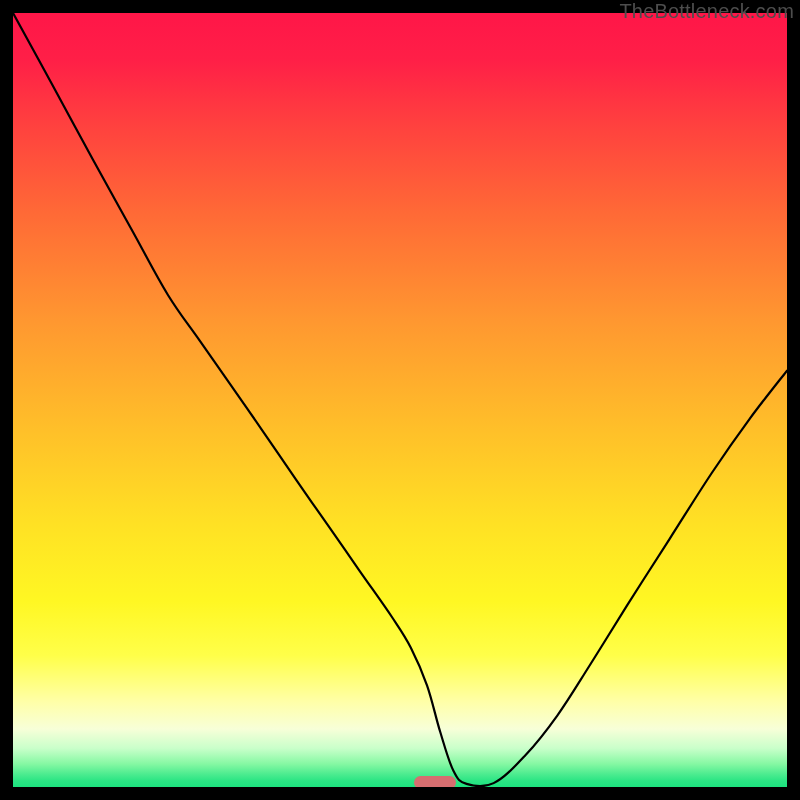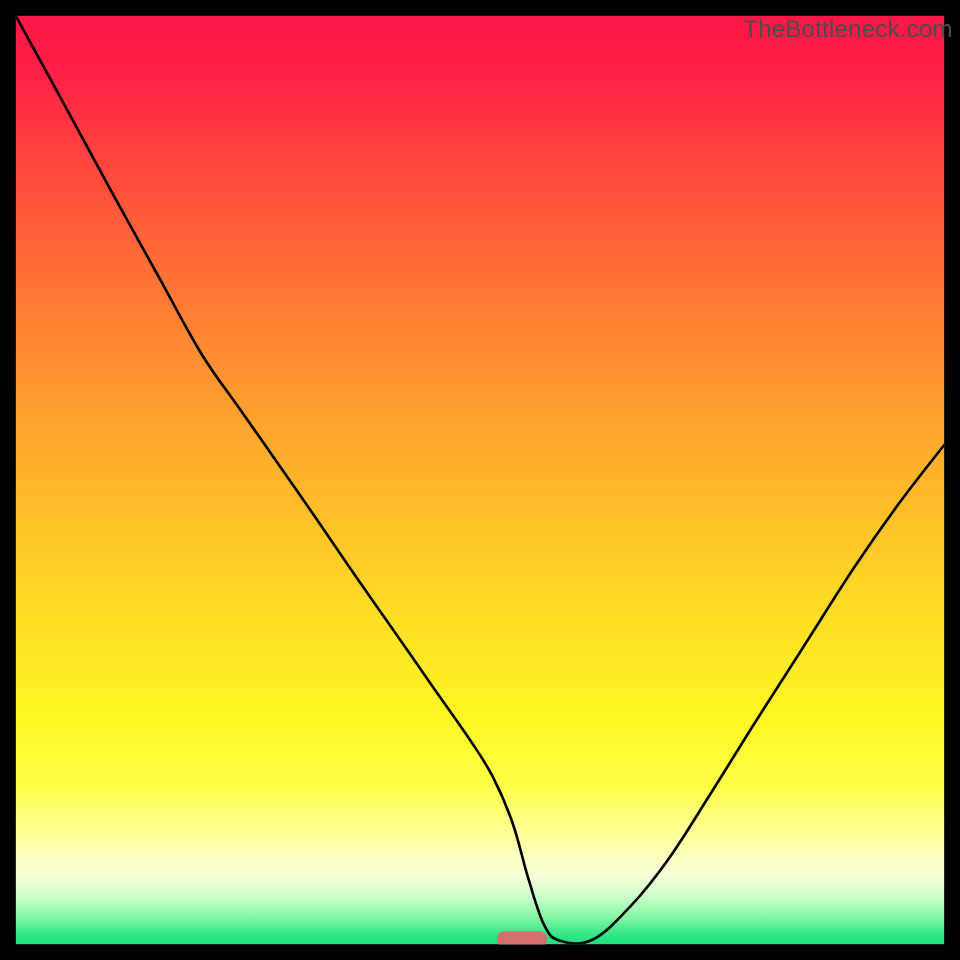--- a/index.html
+++ b/index.html
@@ -61,21 +61,20 @@
   }
   .watermark {
     position: absolute;
     top: 0;
     right: 6px;
     color: #4d4d4d;
     font-size: 20px;
     font-weight: 500;
     letter-spacing: 0.2px;
     user-select: none;
-    margin-top: 14px;
   }
 </style>
 </head>
 <body>
 
 <div class="frame">
   <div class="plot">
     <div class="gradient"></div>
     <svg class="curve" viewBox="0 0 774 774" preserveAspectRatio="none">
       <path id="curve-path" d="M 0.00 0.00 C 7.24 13.24, 25.90 47.20, 40.25 73.53 C 54.60 99.86, 65.37 120.09, 79.72 146.29 C 94.07 172.48, 106.46 194.66, 119.97 219.04 C 133.48 243.42, 142.82 262.23, 154.80 281.74 C 166.78 301.24, 174.97 310.82, 186.53 327.40 C 198.10 343.98, 207.48 357.26, 219.04 373.84 C 230.61 390.42, 239.35 402.93, 250.78 419.51 C 262.20 436.09, 270.95 449.23, 282.51 465.95 C 294.07 482.67, 303.45 495.81, 315.02 512.39 C 326.58 528.97, 335.19 541.47, 346.75 558.05 C 358.32 574.63, 370.06 590.70, 379.26 604.49 C 388.46 618.29, 391.57 622.42, 397.84 634.68 C 404.11 646.94, 408.80 657.42, 414.09 672.61 C 419.38 687.79, 422.51 703.72, 427.25 719.05 C 431.98 734.37, 435.67 748.41, 440.41 757.75 C 445.14 767.08, 446.32 768.67, 453.56 770.90 C 460.81 773.13, 470.07 775.28, 480.65 770.13 C 491.24 764.98, 500.96 754.39, 512.39 742.27 C 523.81 730.15, 532.56 718.95, 544.12 702.79 C 555.69 686.63, 564.09 672.27, 576.63 652.48 C 589.17 632.70, 599.43 615.59, 613.78 592.88 C 628.13 570.17, 641.03 550.28, 656.35 526.32 C 671.68 502.36, 684.43 481.49, 698.92 459.76 C 713.41 438.02, 723.33 423.97, 736.85 405.58 C 750.36 387.19, 767.31 366.23, 774.00 357.59" fill="none" stroke="#000" stroke-width="2.2" stroke-linejoin="round" stroke-linecap="round"></path>

